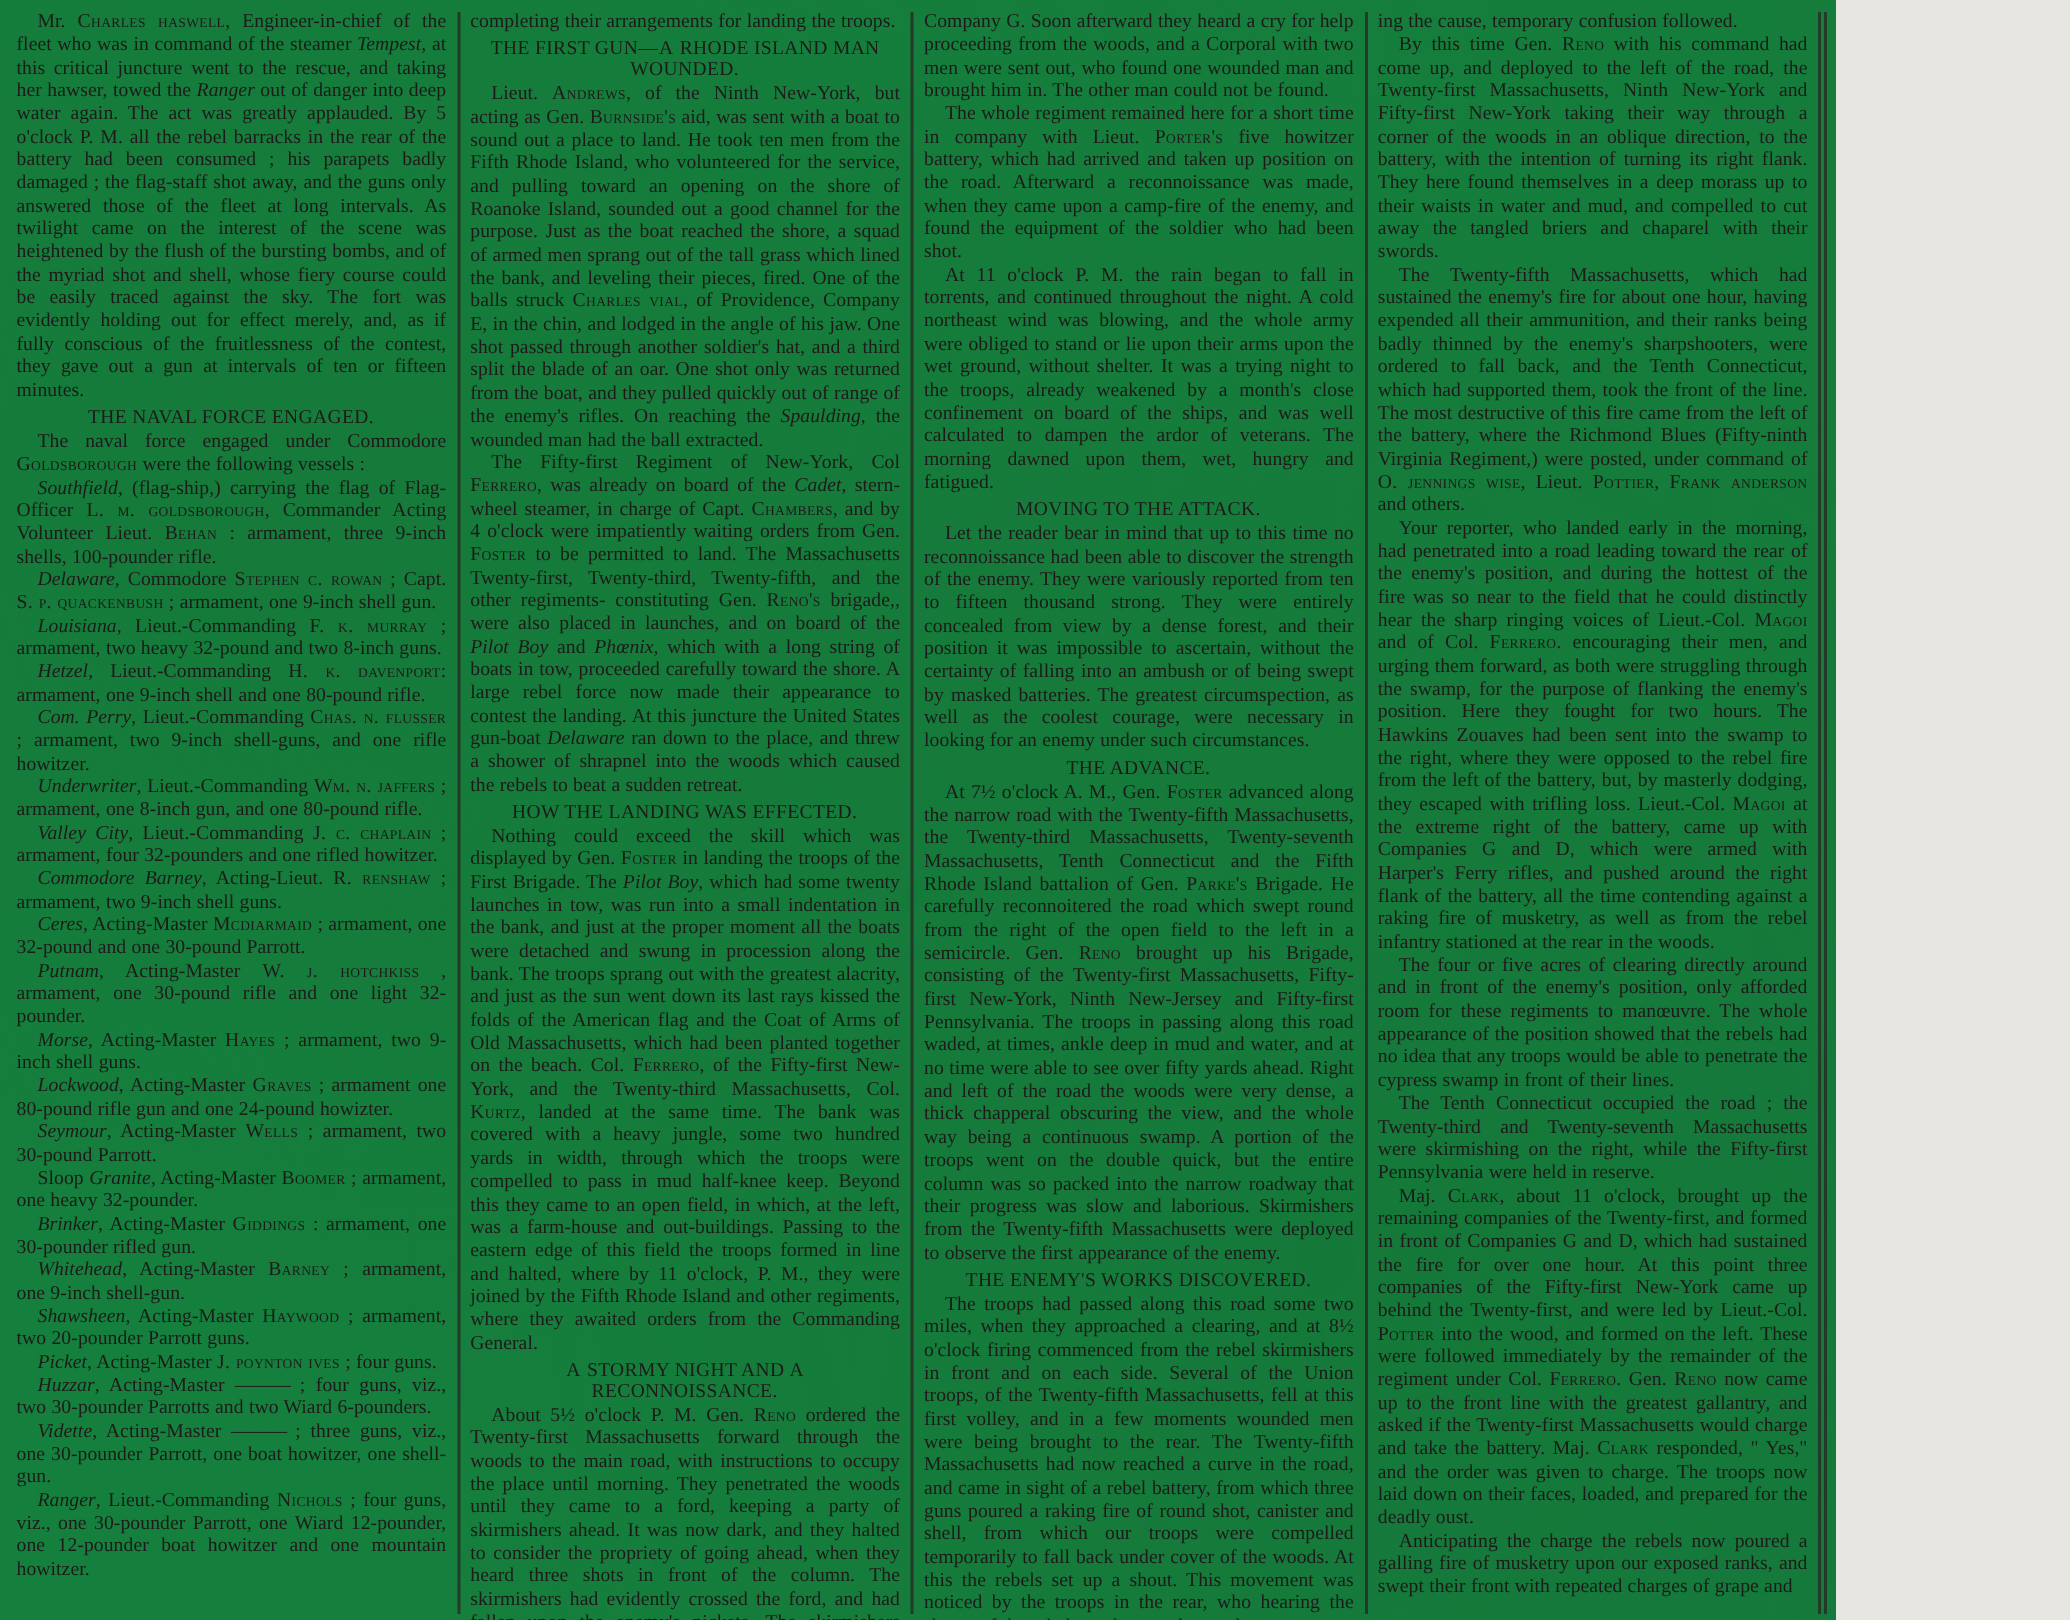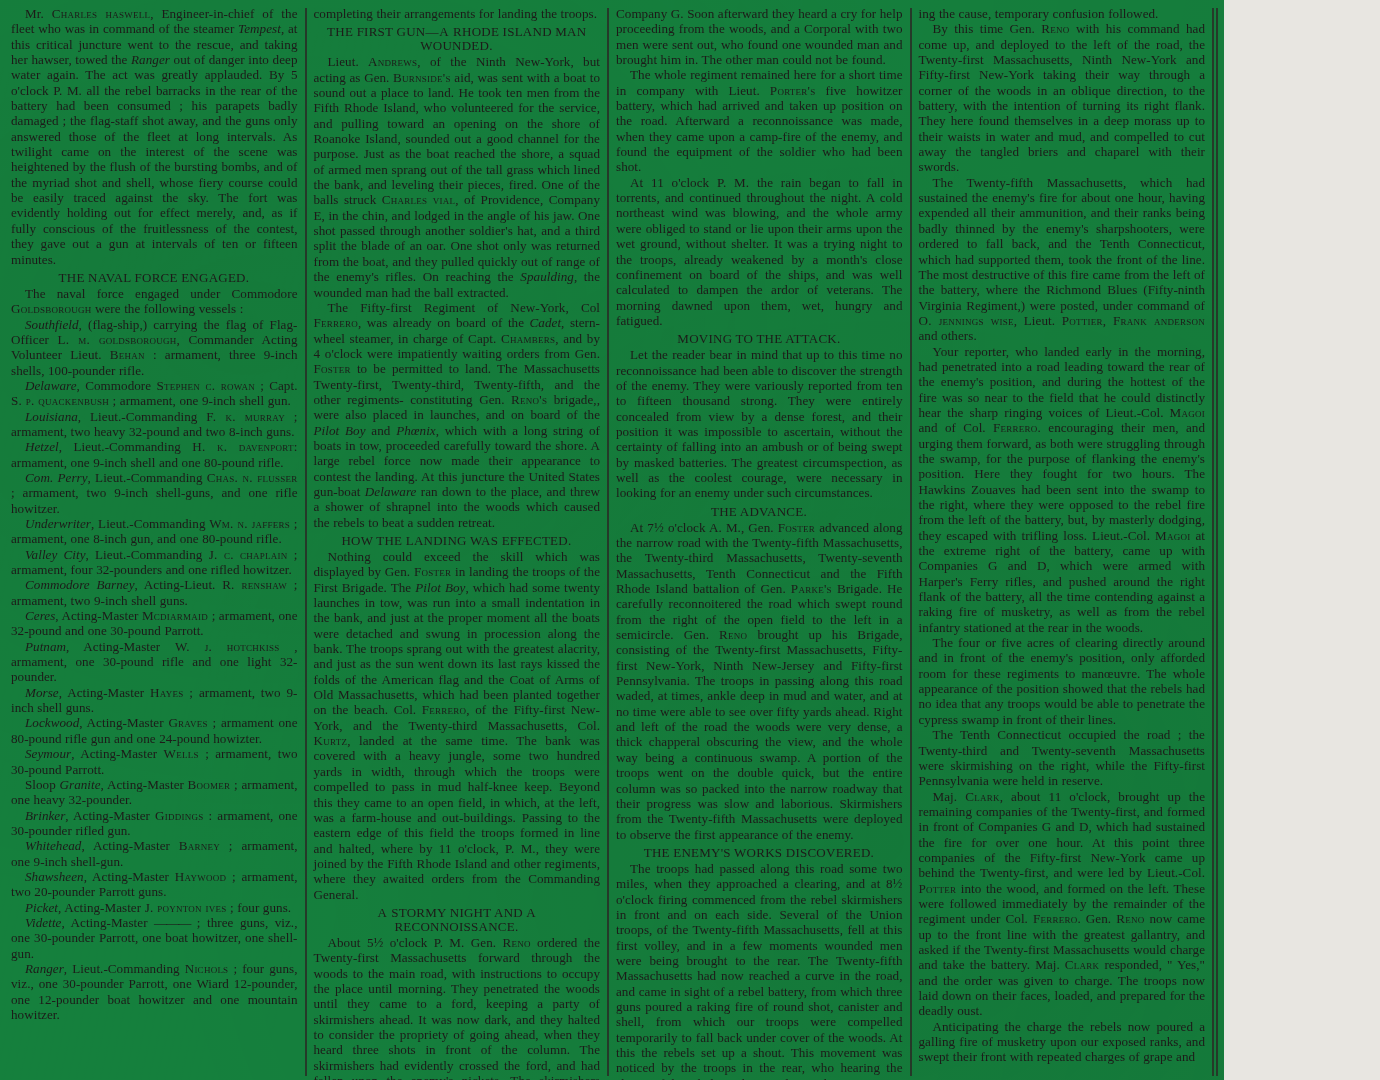--- a/index.html
+++ b/index.html
@@ -87,20 +87,21 @@
       <p><span class="it">Ceres</span>, Acting-Master <span class="sc">Mcdiarmaid</span> ; armament, one 32-pound and one 30-pound Parrott.</p>
       <p><span class="it">Putnam</span>, Acting-Master <span class="sc">W. j. hotchkiss</span> , armament, one 30-pound rifle and one light 32-pounder.</p>
       <p><span class="it">Morse</span>, Acting-Master <span class="sc">Hayes</span> ; armament, two 9-inch shell guns.</p>
       <p><span class="it">Lockwood</span>, Acting-Master <span class="sc">Graves</span> ; armament one 80-pound rifle gun and one 24-pound howizter.</p>
       <p><span class="it">Seymour</span>, Acting-Master <span class="sc">Wells</span> ; armament, two 30-pound Parrott.</p>
       <p>Sloop <span class="it">Granite</span>, Acting-Master <span class="sc">Boomer</span> ; armament, one heavy 32-pounder.</p>
       <p><span class="it">Brinker</span>, Acting-Master <span class="sc">Giddings</span> : armament, one 30-pounder rifled gun.</p>
       <p><span class="it">Whitehead</span>, Acting-Master <span class="sc">Barney</span> ; armament, one 9-inch shell-gun.</p>
       <p><span class="it">Shawsheen</span>, Acting-Master <span class="sc">Haywood</span> ; armament, two 20-pounder Parrott guns.</p>
       <p><span class="it">Picket</span>, Acting-Master <span class="sc">J. poynton ives</span> ; four guns.</p>
+      <p><span class="it">Huzzar</span>, Acting-Master <span class="blank">———</span> ; four guns, viz., two 30-pounder Parrotts and two Wiard 6-pounders.</p>
       <p><span class="it">Vidette</span>, Acting-Master <span class="blank">———</span> ; three guns, viz., one 30-pounder Parrott, one boat howitzer, one shell-gun.</p>
       <p><span class="it">Ranger</span>, Lieut.-Commanding <span class="sc">Nichols</span> ; four guns, viz., one 30-pounder Parrott, one Wiard 12-pounder, one 12-pounder boat howitzer and one mountain howitzer.</p>
     </div>
   <div class="rule"></div>
   <div class="col">
       <p class="noind">completing their arrangements for landing the troops.</p>
       <h2><span class="sc">The first gun</span>—A <span class="sc">Rhode island man wounded</span>.</h2>
       <p>Lieut. <span class="sc">Andrews</span>, of the Ninth New-York, but acting as Gen. <span class="sc">Burnside's</span> aid, was sent with a boat to sound out a place to land. He took ten men from the Fifth Rhode Island, who volunteered for the service, and pulling toward an opening on the shore of Roanoke Island, sounded out a good channel for the purpose. Just as the boat reached the shore, a squad of armed men sprang out of the tall grass which lined the bank, and leveling their pieces, fired. One of the balls struck <span class="sc">Charles vial</span>, of Providence, Company E, in the chin, and lodged in the angle of his jaw. One shot passed through another soldier's hat, and a third split the blade of an oar. One shot only was returned from the boat, and they pulled quickly out of range of the enemy's rifles. On reaching the <span class="it">Spaulding</span>, the wounded man had the ball extracted.</p>
       <p>The Fifty-first Regiment of New-York, Col <span class="sc">Ferrero</span>, was already on board of the <span class="it">Cadet</span>, stern-wheel steamer, in charge of Capt. <span class="sc">Chambers</span>, and by 4 o'clock were impatiently waiting orders from Gen. <span class="sc">Foster</span> to be permitted to land. The Massachusetts Twenty-first, Twenty-third, Twenty-fifth, and the other regiments- constituting Gen. <span class="sc">Reno's</span> brigade,, were also placed in launches, and on board of the <span class="it">Pilot Boy</span> and <span class="it">Phœnix</span>, which with a long string of boats in tow, proceeded carefully toward the shore. A large rebel force now made their appearance to contest the landing. At this juncture the United States gun-boat <span class="it">Delaware</span> ran down to the place, and threw a shower of shrapnel into the woods which caused the rebels to beat a sudden retreat.</p>
       <h2><span class="sc">How the landing was effected</span>.</h2>

